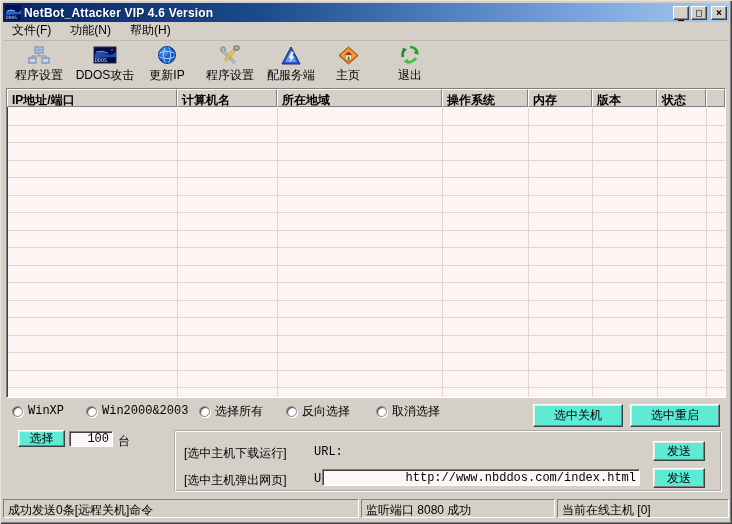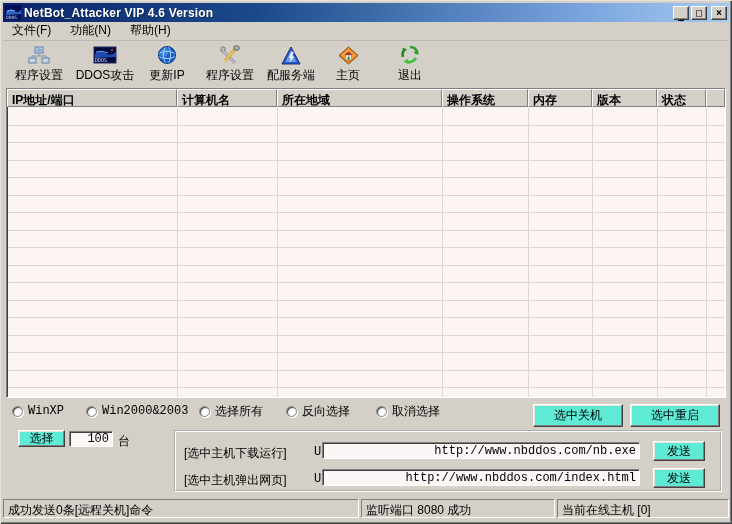--- a/index.html
+++ b/index.html
@@ -423,21 +423,20 @@
   <div class="btn" style="left:533px; top:404px; width:90px; height:23px;">选中关机</div>
   <div class="btn" style="left:630px; top:404px; width:90px; height:23px;">选中重启</div>
 
   <div class="btn" style="left:18px; top:430px; width:47px; height:17px;">选择</div>
   <input class="field mono" style="left: 69px; top: 431px; width: 44px; height: 16px;" value="100">
   <span class="url-label" style="left:118px; top:433px;">台</span>
 
   <div class="groupbox">
     <span class="url-label" style="left:8px; top:13px;">[选中主机下载运行]</span>
     <span class="url-label mono" style="left:138px; top:13px;">URL:</span>
-    <input class="field mono" style="left: 146px; top: 10px; width: 318px; height: 17px;" value="http://www.nbddos.com/nb.exe">
     <div class="btn" style="left:477px; top:9px; width:52px; height:20px;">发送</div>
 
     <span class="url-label" style="left:8px; top:40px;">[选中主机弹出网页]</span>
     <span class="url-label mono" style="left:138px; top:40px;">URL:</span>
     <input class="field mono" style="left: 146px; top: 37px; width: 318px; height: 17px;" value="http://www.nbddos.com/index.html">
     <div class="btn" style="left:477px; top:36px; width:52px; height:20px;">发送</div>
   </div>
 
   <div class="statusbar">
     <div class="status-panel" style="left:0; width:356px;">成功发送0条[远程关机]命令</div>

